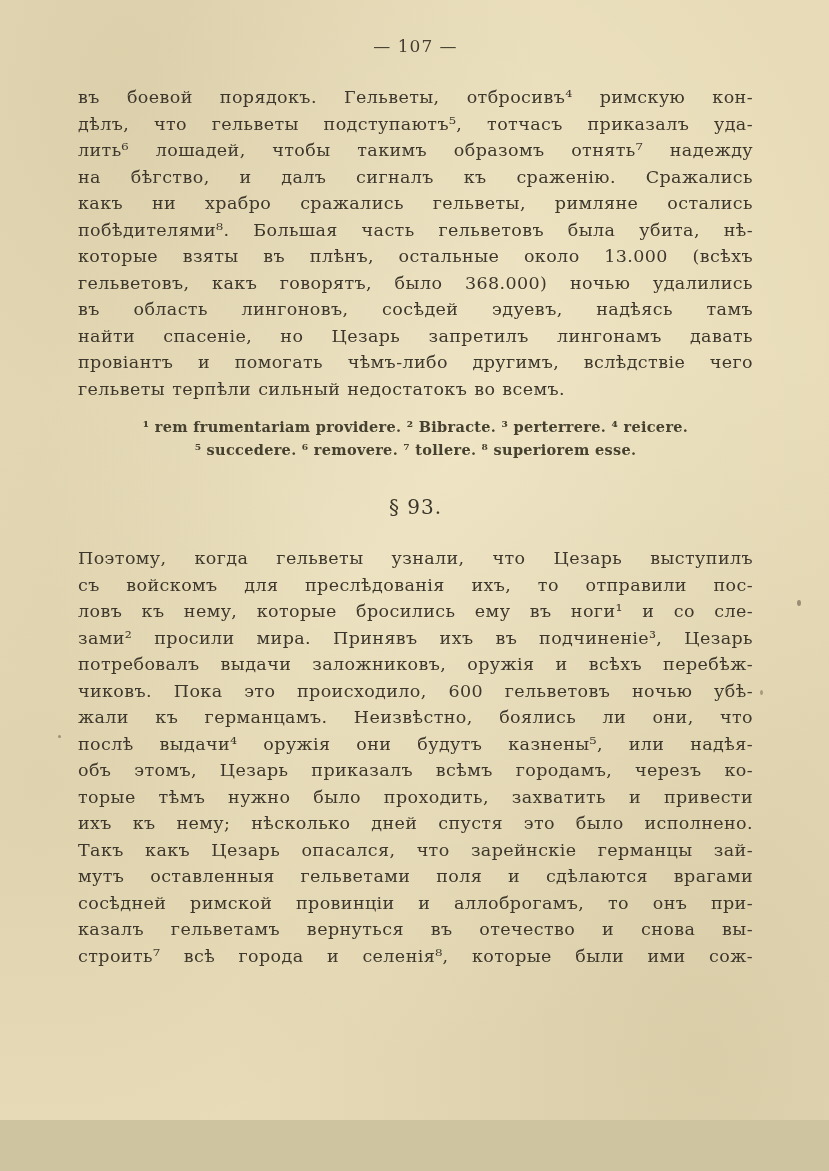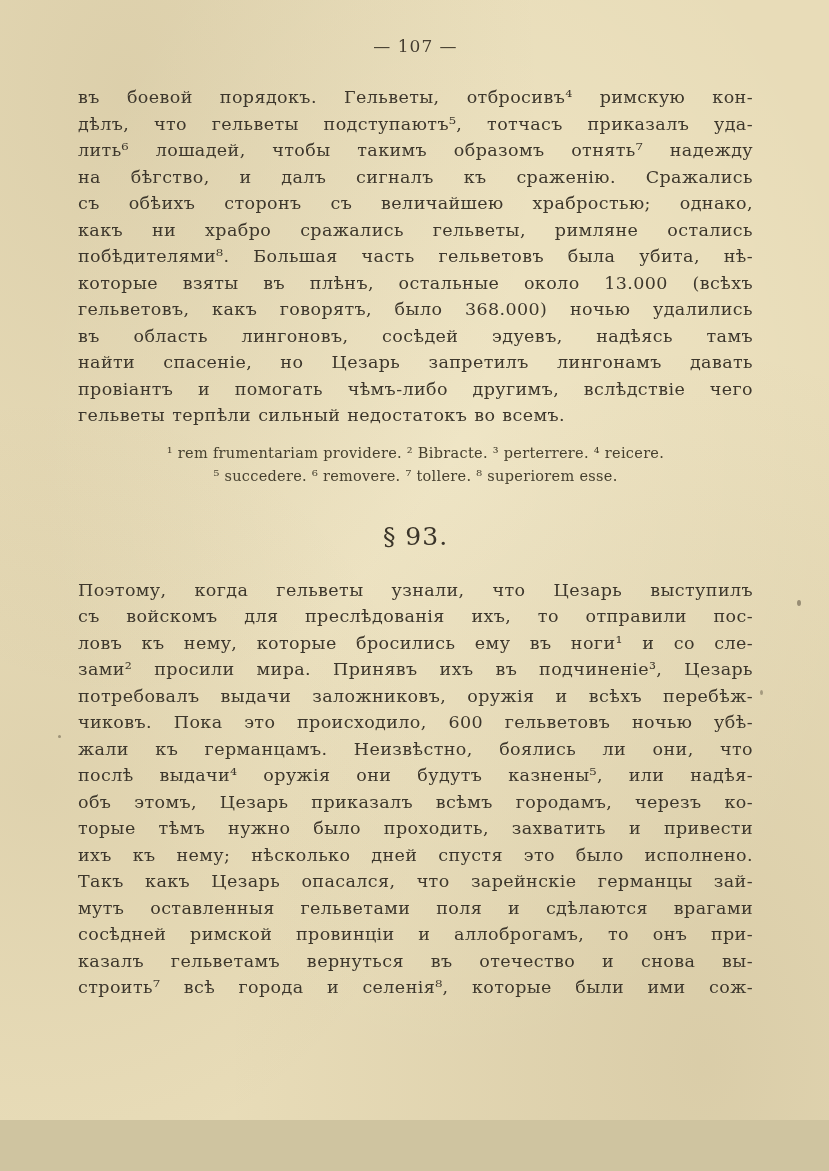--- a/index.html
+++ b/index.html
@@ -38,32 +38,33 @@
     text-align: justify;
     text-align-last: justify;
     word-spacing: 1px;
   }
   .paragraph .tline.last {
     text-align-last: left;
   }
   .footnotes {
     margin-top: 13px;
     text-align: center;
+    font-weight: bold;
   }
   .footnotes .tline {
     font-size: 14.5px;
     line-height: 23px;
     letter-spacing: 0.3px;
     color: #46402f;
     text-align: center;
     text-align-last: center;
   }
   .section-heading {
     text-align: center;
-    font-size: 25px;
+    font-size: 20px;
     letter-spacing: 1px;
     margin-top: 34px;
     margin-bottom: 26px;
     color: #3b352a;
   }
   .speck {
     position: absolute;
     background: #5a5140;
     border-radius: 50%;
   }
@@ -76,21 +77,20 @@
 
 <div class="page">
 
   <div class="page-number">— 107 —</div>
 
   <div class="paragraph">
       <div class="tline">въ боевой порядокъ. Гельветы, отбросивъ⁴ римскую кон-</div>
       <div class="tline">дѣлъ, что гельветы подступаютъ⁵, тотчасъ приказалъ уда-</div>
       <div class="tline">лить⁶ лошадей, чтобы такимъ образомъ отнять⁷ надежду</div>
       <div class="tline">на бѣгство, и далъ сигналъ къ сраженію. Сражались</div>
-      <div class="tline">съ обѣихъ сторонъ съ величайшею храбростью; однако,</div>
       <div class="tline">какъ ни храбро сражались гельветы, римляне остались</div>
       <div class="tline">побѣдителями⁸. Большая часть гельветовъ была убита, нѣ-</div>
       <div class="tline">которые взяты въ плѣнъ, остальные около 13.000 (всѣхъ</div>
       <div class="tline">гельветовъ, какъ говорятъ, было 368.000) ночью удалились</div>
       <div class="tline">въ область лингоновъ, сосѣдей эдуевъ, надѣясь тамъ</div>
       <div class="tline">найти спасеніе, но Цезарь запретилъ лингонамъ давать</div>
       <div class="tline">провіантъ и помогать чѣмъ-либо другимъ, вслѣдствіе чего</div>
       <div class="tline last">гельветы терпѣли сильный недостатокъ во всемъ.</div>
     </div>
 

